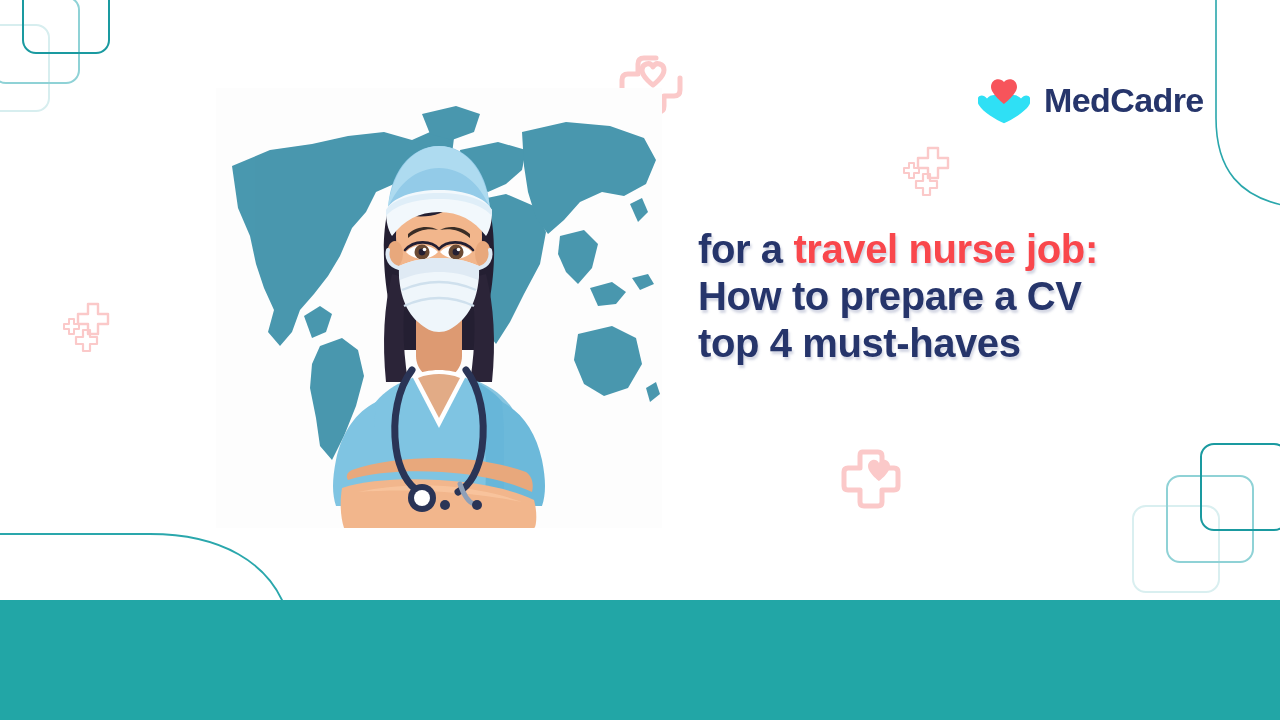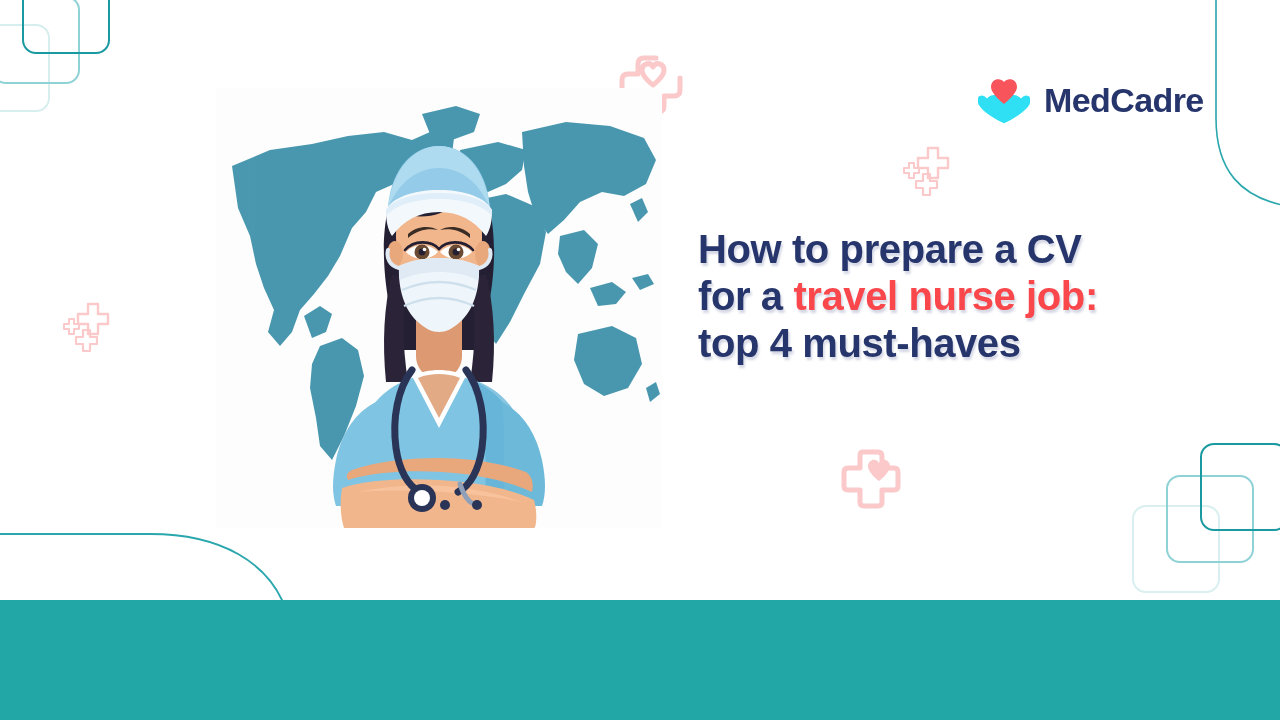--- a/index.html
+++ b/index.html
@@ -285,24 +285,24 @@
         <circle cx="206" cy="410" r="14" fill="#2a3456"></circle>
         <circle cx="206" cy="410" r="8" fill="#ffffff"></circle>
         <path d="M244 396 C248 408 252 414 258 416" fill="none" stroke="#8fa0b8" stroke-width="5" stroke-linecap="round"></path>
         <circle cx="261" cy="417" r="5" fill="#2a3456"></circle>
         <circle cx="229" cy="417" r="5" fill="#2a3456"></circle>
       </g>
     </svg>
   </div>
 
   <div id="headline">
-    <div>How to prepare a CV</div>
     <div>
       <span>for a </span><span class="accent">travel nurse job:</span>
     </div>
+    <div>How to prepare a CV</div>
     <div>top 4 must-haves</div>
   </div>
 
   <div id="logo">
     <svg width="52" height="48" viewBox="0 0 52 48">
       <path d="M26 22 C26 12 14 8 9 16 C4 8 -4 14 1 24 C5 32 18 42 26 46
                C34 42 47 32 51 24 C56 14 48 8 43 16 C38 8 26 12 26 22 Z" fill="#2fe0f5" transform="translate(0,-2) scale(1,0.82) translate(0,14)"></path>
       <path d="M26 4 C22 -1 13 1 13 9 C13 16 26 26 26 26 C26 26 39 16 39 9 C39 1 30 -1 26 4 Z" fill="#f7545b" transform="translate(0,2)"></path>
     </svg>
     <div id="logo-wordmark">MedCadre</div>

